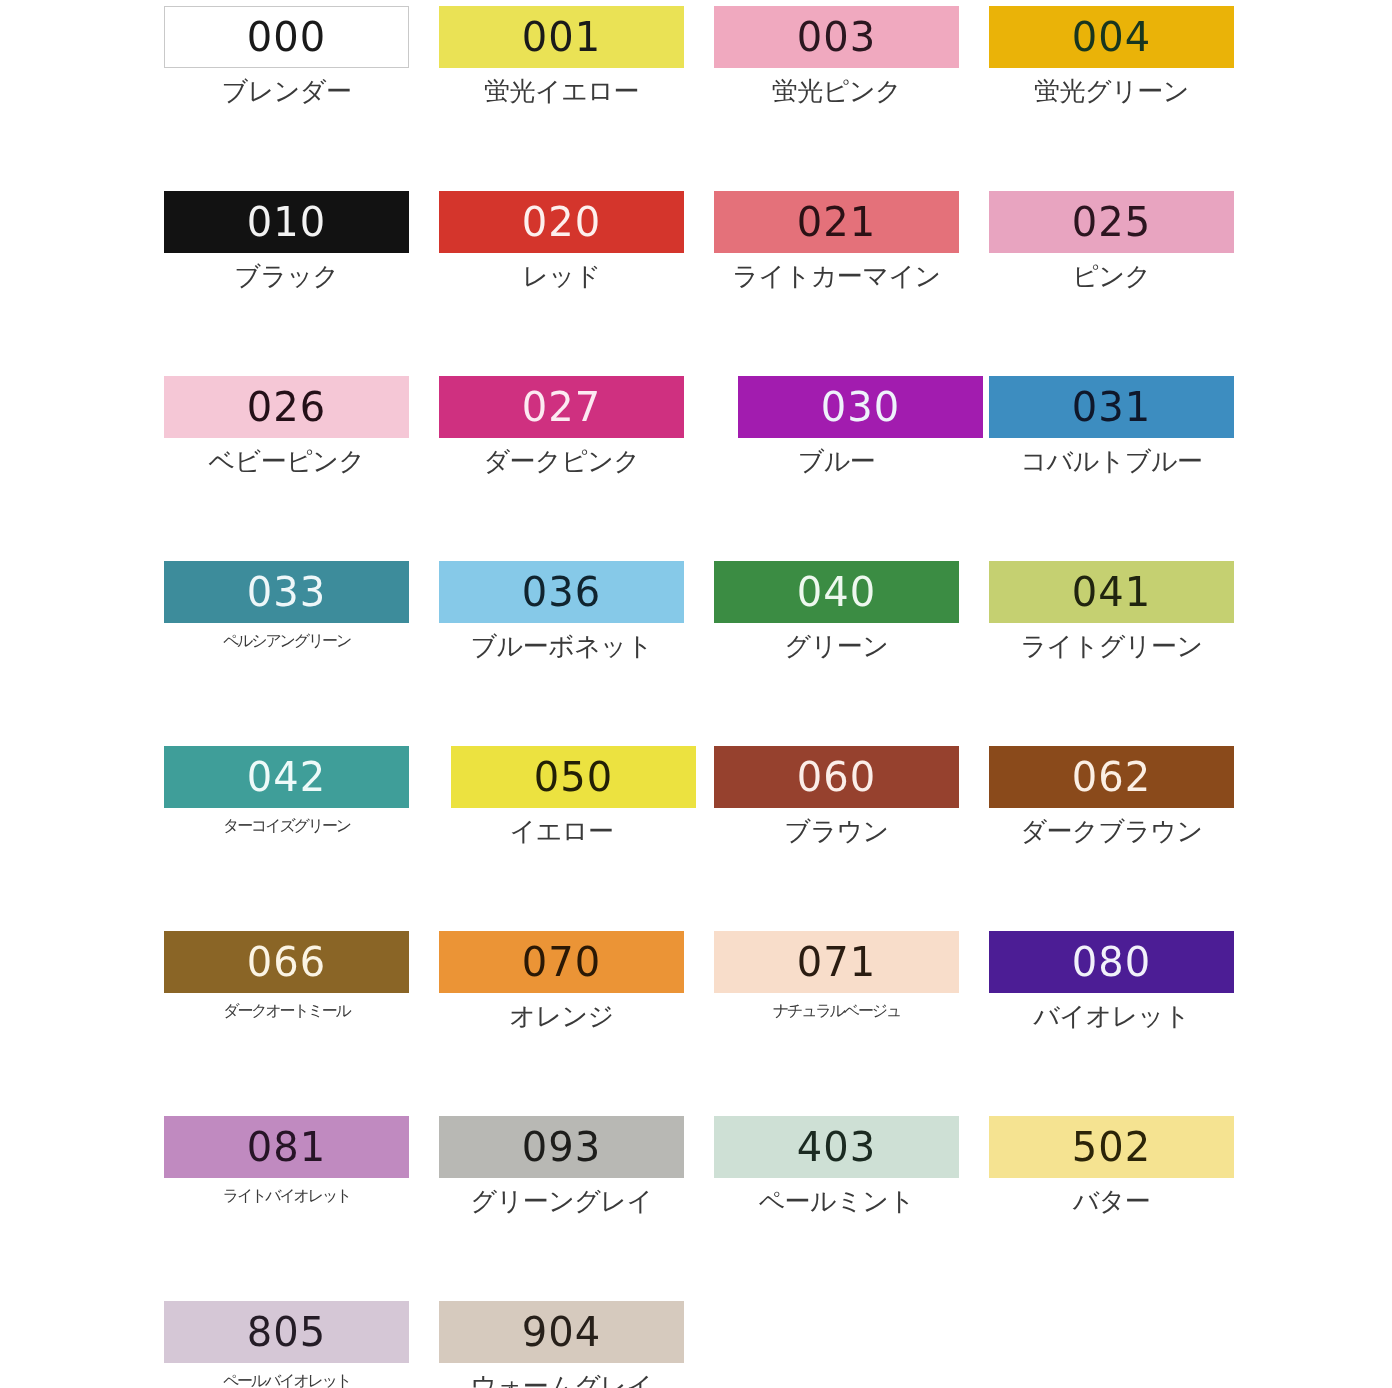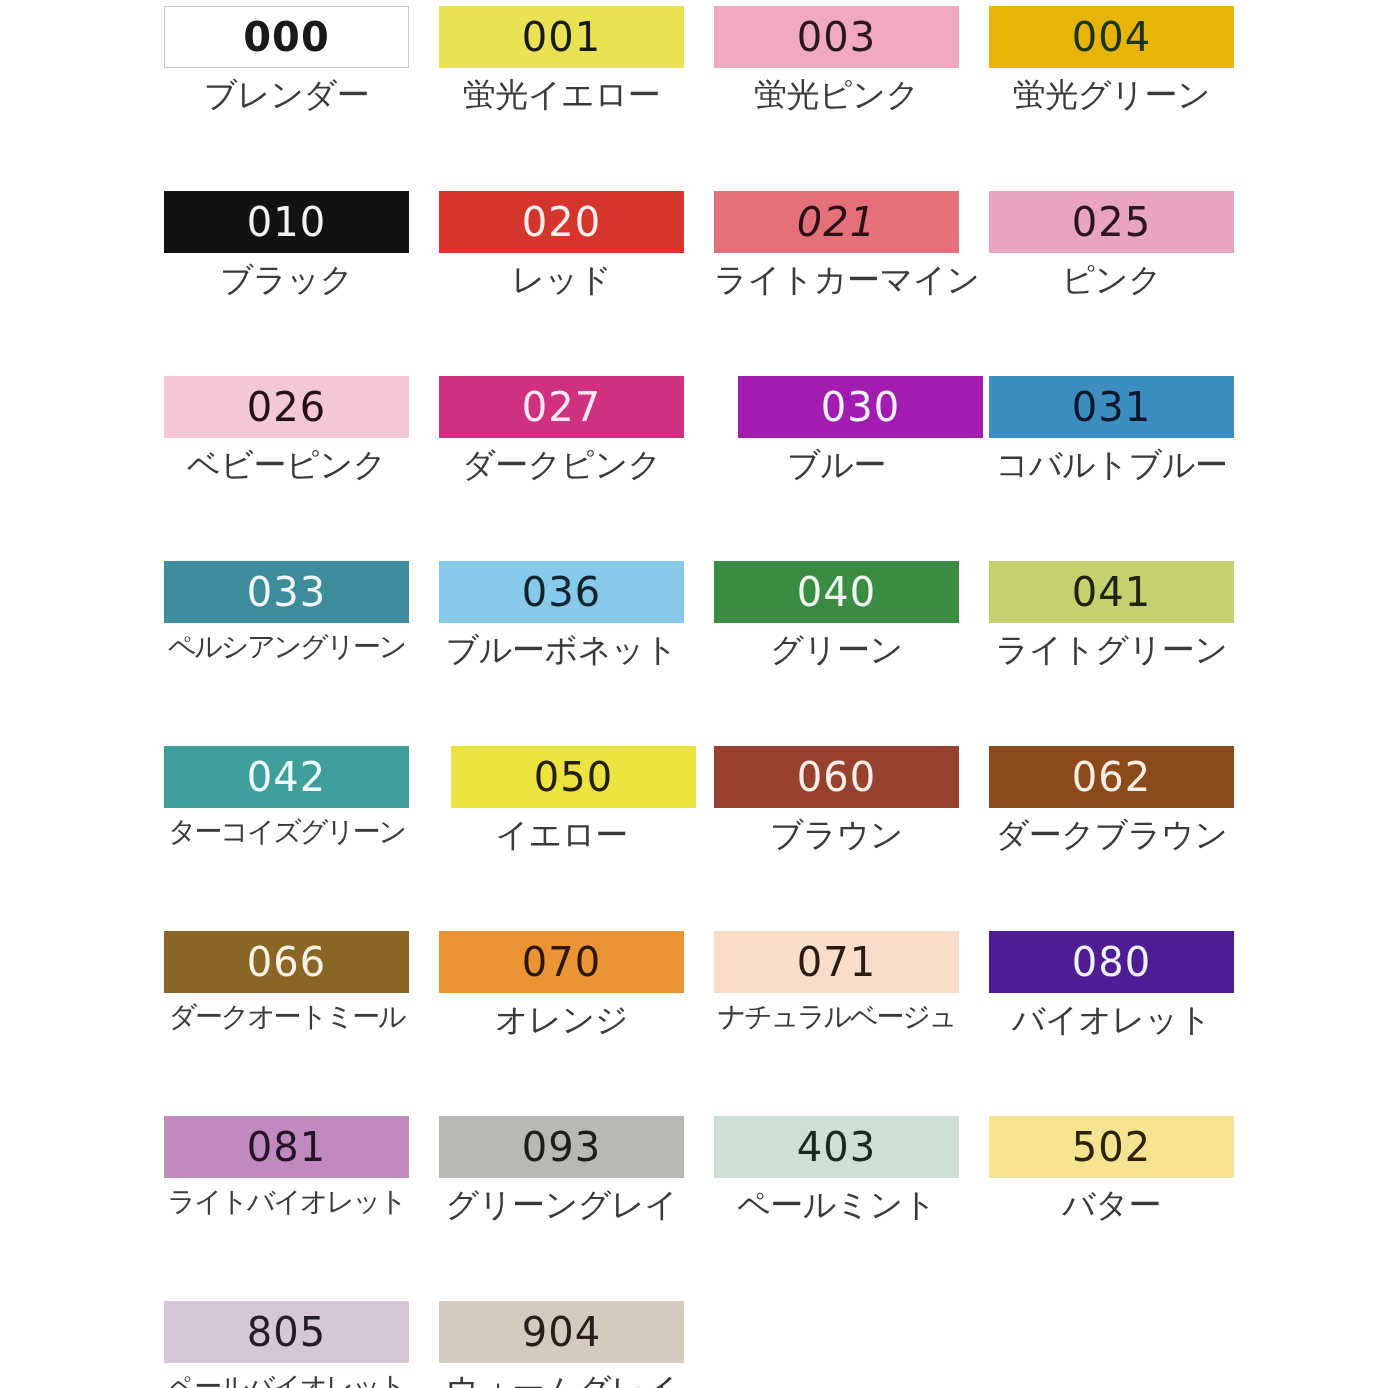--- a/index.html
+++ b/index.html
@@ -61,41 +61,41 @@
     letter-spacing: 1px;
     font-weight: 400;
     font-family: "DejaVu Sans", "Liberation Sans", sans-serif;
     -webkit-font-smoothing: antialiased;
   }
 
   .swatch-name {
     margin-top: 9px;
     width: 245px;
     text-align: center;
-    font-size: 33px;
+    font-size: 26px;
     line-height: 1.1;
     color: #3a3a3a;
     font-family: "DejaVu Sans", "Liberation Sans", sans-serif;
     white-space: nowrap;
     letter-spacing: -0.5px;
   }
 
   .swatch-name.tight {
     letter-spacing: -2.2px;
-    font-size: 28px;
+    font-size: 16px;
   }
 </style>
 </head>
 <body>
 
 <div id="swatch-chart">
   <div class="swatch-grid">
       <div class="swatch-cell">
         <div class="swatch-chip bordered" style="background: rgb(255, 255, 255);">
-          <span class="swatch-code" style="color: rgb(26, 26, 26); font-weight: bold;">000</span>
+          <span class="swatch-code" style="color: rgb(26, 26, 26);">000</span>
         </div>
         <div class="swatch-name">ブレンダー</div>
       </div>
       <div class="swatch-cell">
         <div class="swatch-chip" style="background: rgb(234, 226, 85);">
           <span class="swatch-code" style="color: rgb(26, 26, 26);">001</span>
         </div>
         <div class="swatch-name">蛍光イエロー</div>
       </div>
       <div class="swatch-cell">
@@ -116,21 +116,21 @@
         </div>
         <div class="swatch-name">ブラック</div>
       </div>
       <div class="swatch-cell">
         <div class="swatch-chip" style="background: rgb(212, 53, 44);">
           <span class="swatch-code" style="color: rgb(253, 240, 238);">020</span>
         </div>
         <div class="swatch-name">レッド</div>
       </div>
       <div class="swatch-cell">
-        <div class="swatch-chip" style="background: rgb(228, 113, 122); font-style: italic;">
+        <div class="swatch-chip" style="background: rgb(228, 113, 122);">
           <span class="swatch-code" style="color: rgb(43, 17, 21);">021</span>
         </div>
         <div class="swatch-name">ライトカーマイン</div>
       </div>
       <div class="swatch-cell">
         <div class="swatch-chip" style="background: rgb(232, 164, 192);">
           <span class="swatch-code" style="color: rgb(44, 21, 32);">025</span>
         </div>
         <div class="swatch-name">ピンク</div>
       </div>

